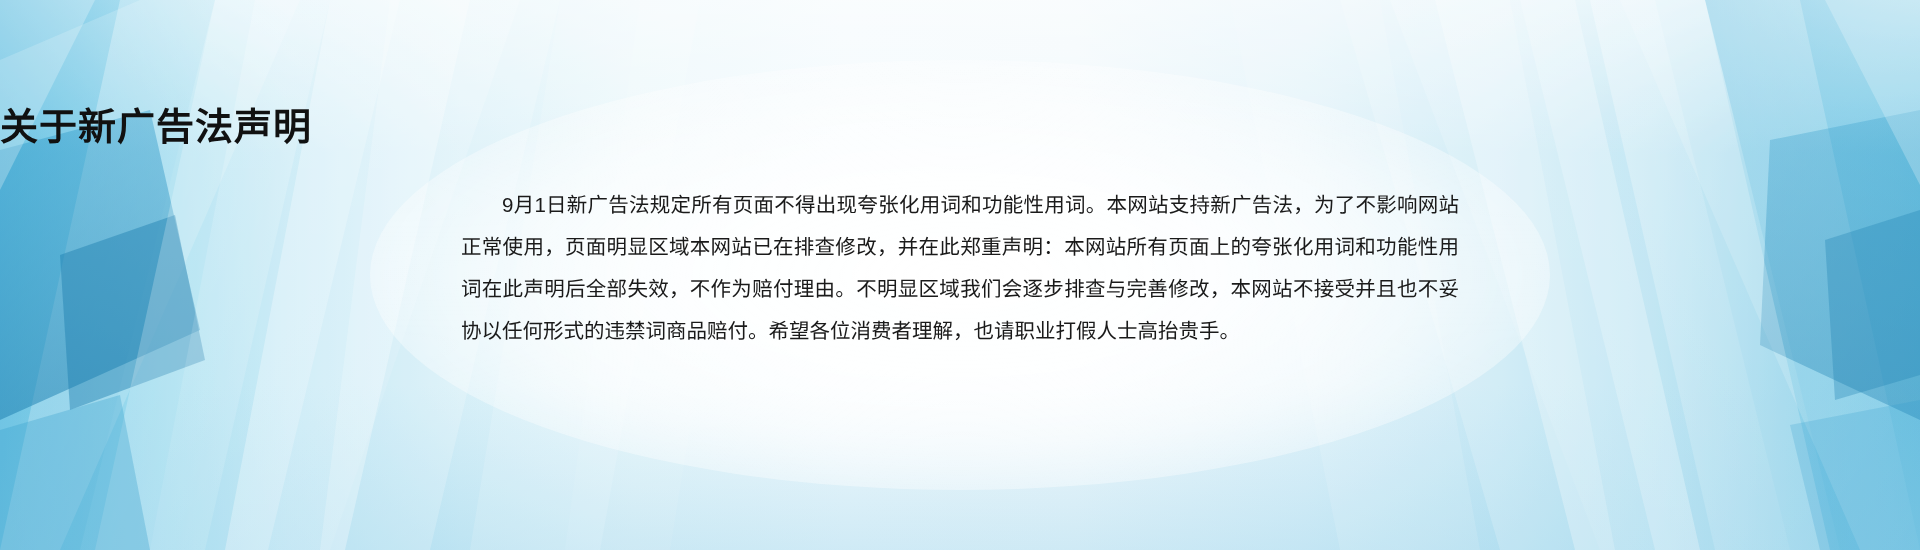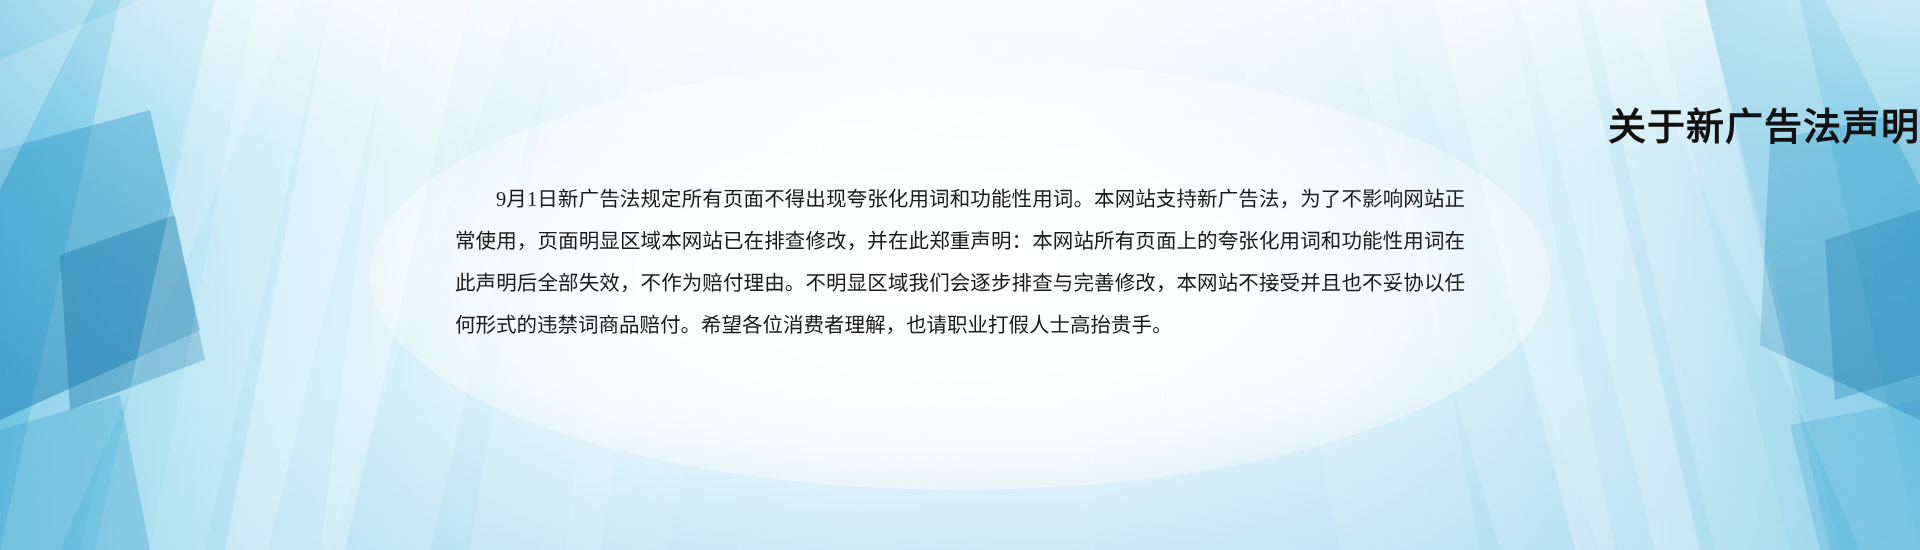--- a/index.html
+++ b/index.html
@@ -78,21 +78,21 @@
     top: 0;
     width: 1920px;
     height: 550px;
   }
 
   .page-title {
     position: absolute;
     left: 0;
     top: 96px;
     width: 1920px;
-    text-align: right;
+    text-align: left;
     font-size: 38px;
     font-weight: bold;
     letter-spacing: 1px;
     color: #111111;
     font-family: "Liberation Sans", "DejaVu Sans", sans-serif;
   }
 
   .statement-body {
     position: absolute;
     left: 455px;
@@ -100,22 +100,21 @@
     width: 1010px;
     color: #1a1a1a;
     font-size: 20.5px;
     line-height: 42px;
     text-align: justify;
     text-justify: inter-ideograph;
     font-family: "Liberation Sans", "DejaVu Sans", sans-serif;
   }
 
   .statement-body p {
-    margin: 0;
-    font-family: Liberation Serif, serif;
+    margin: 6px;
   }
   .statement-body p.indent {
     text-indent: 2em;
   }
 </style>
 </head>
 <body>
 
 <div class="banner">
 

